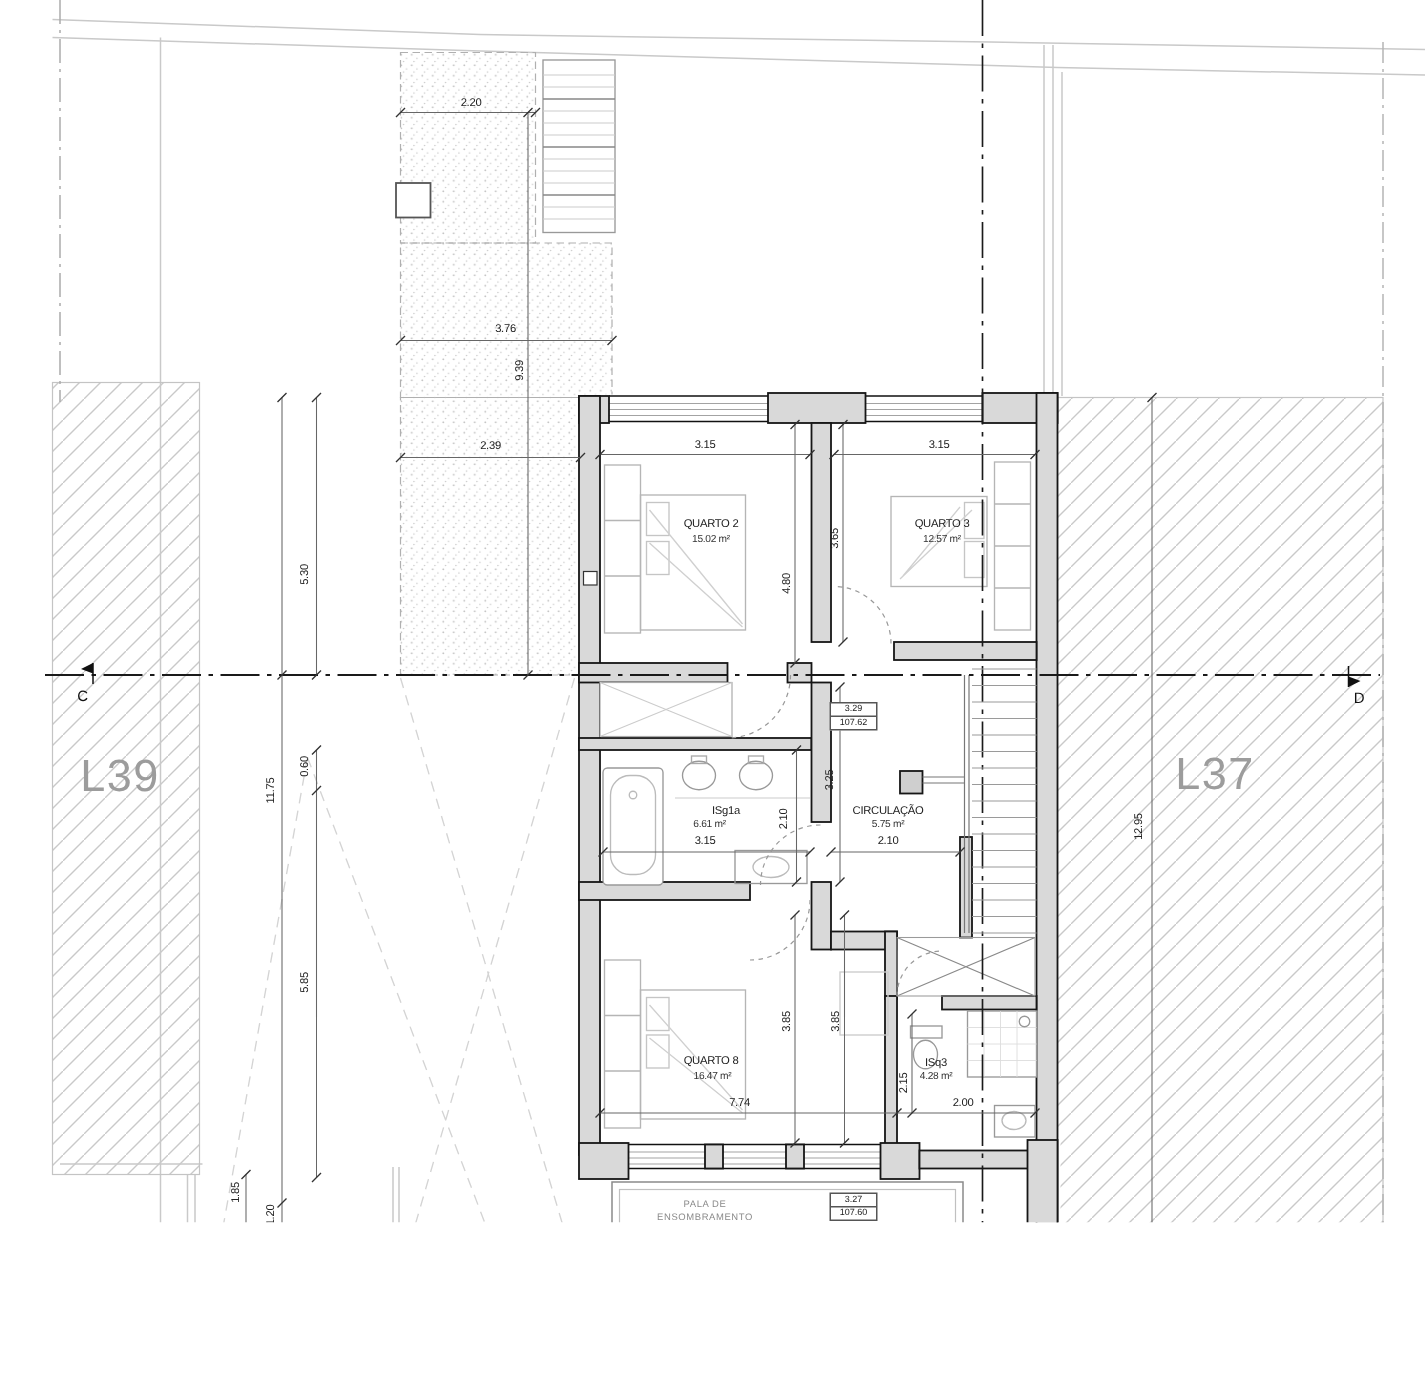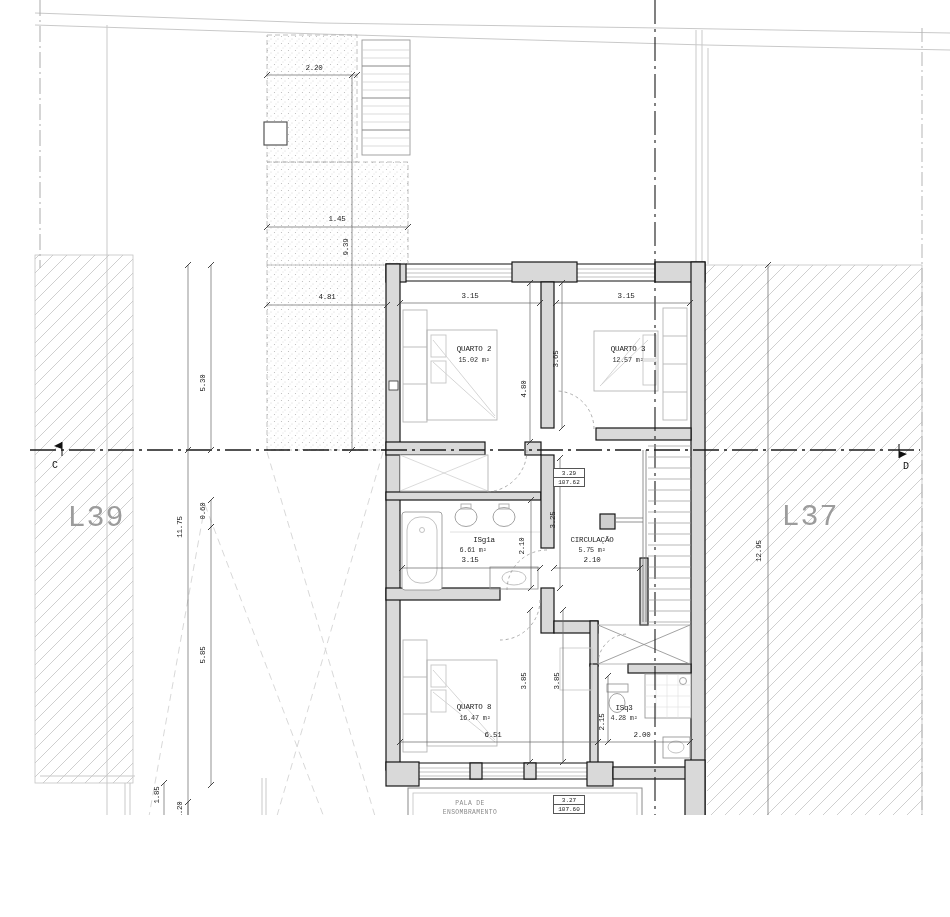--- a/index.html
+++ b/index.html
@@ -1,17 +1,17 @@
 <!DOCTYPE html>
 <html><head>
 <meta charset="utf-8">
 <style>
   html,body{margin:0;padding:0;background:#fff;}
   #plan{position:relative;width:950px;height:815px;background:#ffffff;overflow:hidden;
-        font-family:Liberation Mono, monospace;border-radius:28px;}
+        font-family:Liberation Sans, sans-serif;border-radius:28px;}
   #draw{position:absolute;left:0;top:0;z-index:1;}
   .t{position:absolute;z-index:2;transform:translate(-50%,-50%);font-size:7.5px;color:#222;
      white-space:nowrap;letter-spacing:-0.2px;}
   .tv{transform:translate(-50%,-50%) rotate(-90deg);}
   .rn{font-size:7.5px;color:#1b1b1b;}
   .ra{font-size:6.8px;color:#333;}
   .pl{font-size:6.3px;color:#8a8a8a;letter-spacing:.4px;}
   .lot{position:absolute;z-index:2;transform:translate(-50%,-50%);font-size:30px;color:#9c9c9c;
        letter-spacing:1px;}
   .sec{font-size:10px;color:#111;}
@@ -212,62 +212,62 @@
   </g>
 
   <g id="gen-lines" fill="none">
         <path d="M267 75H357M267 227H408M267 305H387M400 303H540M556 303H690M402 568H540M554 568H640M400 742H598M598 742H690M352 75V450M188 265V837M211 265V450M211 500V527M211 527V785M164 783V837M188 802V837M768 265V838M530 283V442M562 283V428M531 500V588M560 458V588M530 610V762M563 610V762M608 676V742" stroke="#666" stroke-width="0.7" fill="none"></path>
         <path d="M264 78L270 72M354 78L360 72M264 230L270 224M405 230L411 224M264 308L270 302M384 308L390 302M397 306L403 300M537 306L543 300M553 306L559 300M687 306L693 300M399 571L405 565M537 571L543 565M551 571L557 565M637 571L643 565M397 745L403 739M595 745L601 739M595 745L601 739M687 745L693 739M349 78L355 72M349 453L355 447M185 268L191 262M185 840L191 834M208 268L214 262M208 453L214 447M208 503L214 497M208 530L214 524M208 530L214 524M208 788L214 782M161 786L167 780M161 840L167 834M185 805L191 799M185 840L191 834M765 268L771 262M765 841L771 835M527 286L533 280M527 445L533 439M559 286L565 280M559 431L565 425M528 503L534 497M528 591L534 585M557 461L563 455M557 591L563 585M527 613L533 607M527 765L533 759M560 613L566 607M560 765L566 759M605 679L611 673M605 745L611 739M185 453L191 447" stroke="#333" stroke-width="0.9" fill="none"></path>
         <path d="M648 446H691M648 457H691M648 468H691M648 479H691M648 490H691M648 501H691M648 512H691M648 523H691M648 534H691M648 545H691M648 556H691M648 567H691M648 578H691M648 589H691M648 600H691M648 611H691M648 622H691" stroke="#9a9a9a" stroke-width="0.7" fill="none"></path>
       </g>
 </svg>
 
 <div class="t" style="left:314px;top:68px">2.20</div>
-<div class="t" style="left:337px;top:219px">1.45</div>
+<div class="t" style="left:337px;top:219px">3.76</div>
 <div class="t tv" style="left:346px;top:247px">9.39</div>
-<div class="t" style="left:327px;top:297px">4.81</div>
+<div class="t" style="left:327px;top:297px">2.39</div>
 <div class="t tv" style="left:203px;top:383px">5.30</div>
 <div class="t tv" style="left:180px;top:527px">11.75</div>
 <div class="t tv" style="left:203px;top:511px">0.60</div>
 <div class="t tv" style="left:203px;top:655px">5.85</div>
 <div class="t tv" style="left:157px;top:795px">1.85</div>
 <div class="t tv" style="left:180px;top:810px">1.20</div>
 <div class="t tv" style="left:759px;top:551px">12.95</div>
 
 <div class="t" style="left:470px;top:296px">3.15</div>
 <div class="t" style="left:626px;top:296px">3.15</div>
 <div class="t tv" style="left:524px;top:389px">4.80</div>
 <div class="t tv" style="left:556px;top:359px">3.65</div>
 <div class="t tv" style="left:522px;top:546px">2.10</div>
 <div class="t" style="left:470px;top:560px">3.15</div>
 <div class="t tv" style="left:553px;top:520px">3.25</div>
 <div class="t" style="left:592px;top:560px">2.10</div>
 <div class="t tv" style="left:524px;top:681px">3.85</div>
 <div class="t tv" style="left:557px;top:681px">3.85</div>
-<div class="t" style="left:493px;top:735px">6.51</div>
+<div class="t" style="left:493px;top:735px">7.74</div>
 <div class="t tv" style="left:602px;top:722px">2.15</div>
 <div class="t" style="left:642px;top:735px">2.00</div>
 
 <div class="t rn" style="left:474px;top:349px">QUARTO 2</div>
 <div class="t ra" style="left:474px;top:360px">15.02 m²</div>
 <div class="t rn" style="left:628px;top:349px">QUARTO 3</div>
 <div class="t ra" style="left:628px;top:360px">12.57 m²</div>
 <div class="t rn" style="left:484px;top:540px">ISg1a</div>
 <div class="t ra" style="left:473px;top:550px">6.61 m²</div>
 <div class="t rn" style="left:592px;top:540px">CIRCULAÇÃO</div>
 <div class="t ra" style="left:592px;top:550px">5.75 m²</div>
 <div class="t rn" style="left:474px;top:707px">QUARTO 8</div>
 <div class="t ra" style="left:475px;top:718px">16.47 m²</div>
 <div class="t rn" style="left:624px;top:708px">ISq3</div>
 <div class="t ra" style="left:624px;top:718px">4.28 m²</div>
 
 <div class="t pl" style="left:470px;top:803px">PALA DE</div>
 <div class="t pl" style="left:470px;top:812px">ENSOMBRAMENTO</div>
 
-<div class="lot" style="left:96px;top:518px">L39</div>
+<div class="lot" style="left:80px;top:518px">L39</div>
 <div class="lot" style="left:810px;top:517px">L37</div>
 
 <div class="t sec" style="left:55px;top:465px">C</div>
 <div class="t sec" style="left:906px;top:466px">D</div>
 
 <div class="lvlbox" style="left:553px;top:468px">
   <div class="lvlcell">3.29</div>
   <div class="lvlcell">107.62</div>
 </div>
 <div class="lvlbox" style="left:553px;top:795px">

